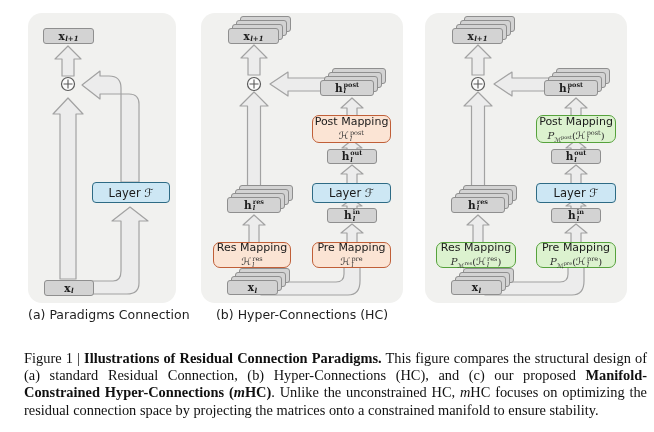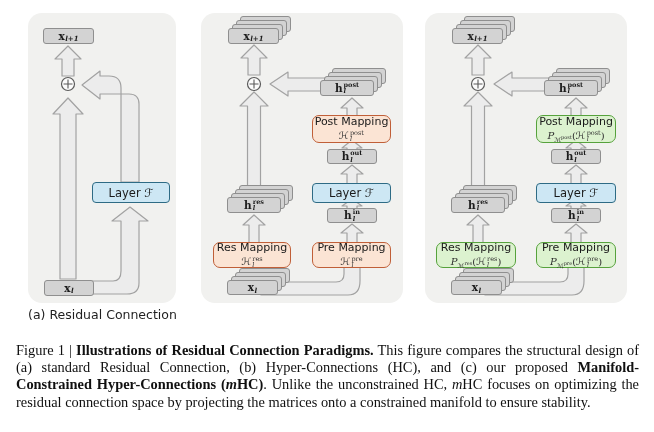--- a/index.html
+++ b/index.html
@@ -42,21 +42,21 @@
   .fp{font-size:10px;font-style:italic;font-family:"DejaVu Serif",serif;}
   .fm{font-size:6.5px;align-self:flex-end;transform:translateY(1px);display:inline-flex;}
   .fmsup{font-size:5px;transform:translateY(-2px);}
 
   .panel-caption{position:absolute;text-align:center;font-family:"DejaVu Sans",sans-serif;
                  font-size:12.5px;color:#1f1f1f;white-space:nowrap;}
   .panel-caption .it{font-style:italic;}
 
   .fig-caption{position:absolute;left:16px;top:342px;width:623px;
                font-family:"Liberation Serif",serif;font-size:14.4px;line-height:17.2px;
-               text-align:justify;color:#101010;margin:0;}
+               text-align:justify;color:#101010;margin:8px;}
   .fig-caption .bold{font-weight:700;}
   .fig-caption .bi{font-weight:700;font-style:italic;}
   .fig-caption .it{font-style:italic;}
 </style>
 </head>
 <body>
 
 <div class="fig">
 
   <div class="panel" style="left:28px;top:13px;width:148px;height:290px">
@@ -79,21 +79,21 @@
     <div class="box blue" style="left:64px;top:169px;width:78px;height:21px">
       <span class="layer-label">Layer ℱ</span>
     </div>
     <div class="box gray" style="left:16px;top:267px;width:50px;height:16px">
       <span class="math">
           <span class="base">x</span>
           <span class="sub">l</span>
         </span>
     </div>
   </div>
-  <div class="panel-caption" style="left:28px;top:307px;width:148px">(a) Residual Connection</div>
+  <div class="panel-caption" style="left:28px;top:307px;width:148px">(a) Paradigms Connection</div>
 
   <div class="panel" style="left:201px;top:13px;width:202px;height:290px">
     <svg width="202" height="290" viewBox="0 0 202 290">
       <path class="blockarrow" d="M47,62 V45 H40 L53,32 L66,45 H59 V62 Z"></path>
       <path class="blockarrow" d="M46.5,182 V93 H39 L53,79 L67,93 H59.5 V182 Z"></path>
       <path class="blockarrow" d="M124,65 H87 V59 L69,71 L87,83 V78 H124 Z"></path>
       <path class="blockarrow" d="M146,104 V95 H140 L151,85 L162,95 H156 V104 Z"></path>
       <path class="blockarrow" d="M146,139 V135 H141 L151,127 L161,135 H156 V139 Z"></path>
       <path class="blockarrow" d="M146,172 V161 H140 L151,152 L162,161 H156 V172 Z"></path>
       <path class="blockarrow" d="M146,197 V193 H141 L151,186 L161,193 H156 V197 Z"></path>
@@ -211,20 +211,21 @@
       <div class="stack-layer" style="left:8px;top:-8px"></div>
       <div class="stack-layer" style="left:4px;top:-4px"></div>
       <div class="stack-front">
         <span class="math">
             <span class="base">x</span>
             <span class="sub">l</span>
           </span>
       </div>
     </div>
   </div>
+  <div class="panel-caption" style="left:201px;top:307px;width:202px">(b) Hyper-Connections (HC)</div>
 
   <div class="panel" style="left:425px;top:13px;width:202px;height:290px">
     <svg width="202" height="290" viewBox="0 0 202 290">
       <path class="blockarrow" d="M47,62 V45 H40 L53,32 L66,45 H59 V62 Z"></path>
       <path class="blockarrow" d="M46.5,182 V93 H39 L53,79 L67,93 H59.5 V182 Z"></path>
       <path class="blockarrow" d="M124,65 H87 V59 L69,71 L87,83 V78 H124 Z"></path>
       <path class="blockarrow" d="M146,104 V95 H140 L151,85 L162,95 H156 V104 Z"></path>
       <path class="blockarrow" d="M146,139 V135 H141 L151,127 L161,135 H156 V139 Z"></path>
       <path class="blockarrow" d="M146,172 V161 H140 L151,152 L162,161 H156 V172 Z"></path>
       <path class="blockarrow" d="M146,197 V193 H141 L151,186 L161,193 H156 V197 Z"></path>

